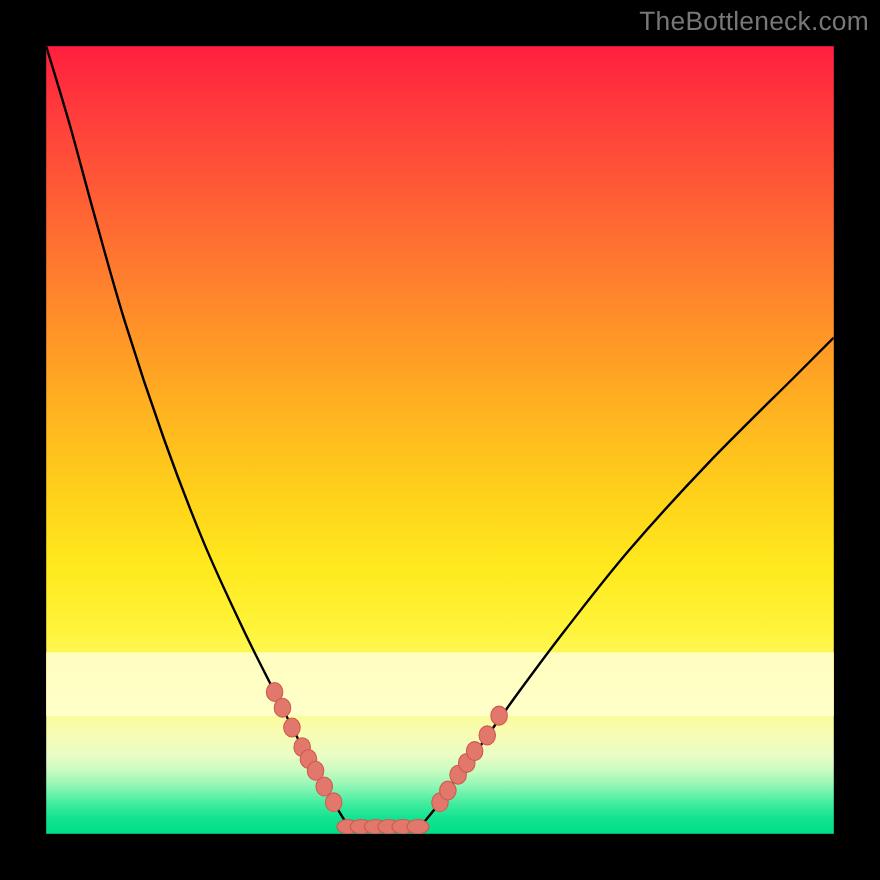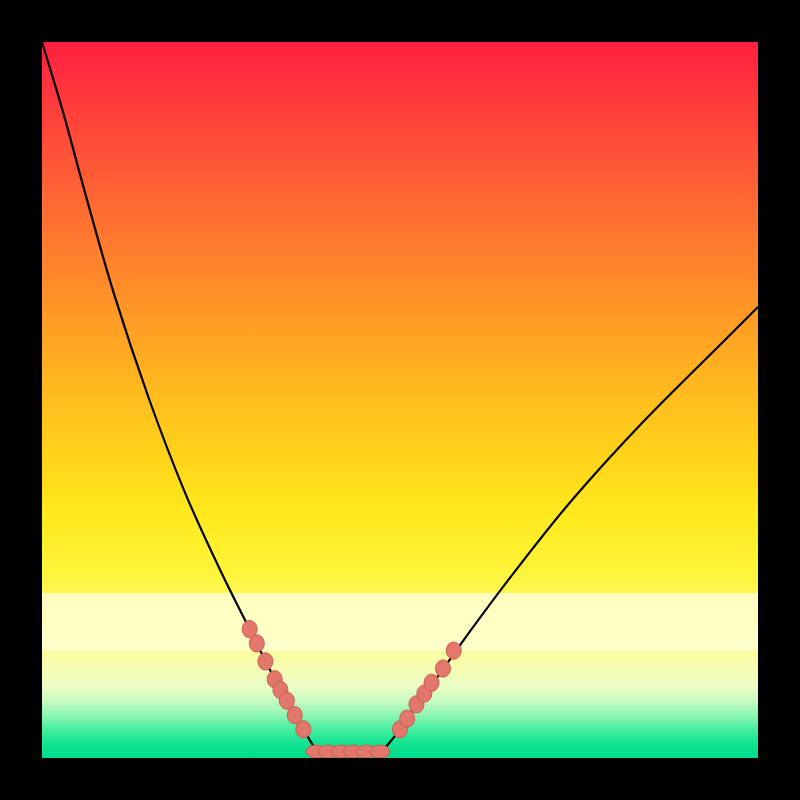--- a/index.html
+++ b/index.html
@@ -98,13 +98,14 @@
           <ellipse cx="274.22799999999995" cy="709.556" rx="10" ry="6.5" fill="#e2776b" stroke="#cf5a50" stroke-width="1"></ellipse>
           <ellipse cx="286.40000000000003" cy="709.556" rx="10" ry="6.5" fill="#e2776b" stroke="#cf5a50" stroke-width="1"></ellipse>
           <ellipse cx="299.288" cy="709.556" rx="10" ry="6.5" fill="#e2776b" stroke="#cf5a50" stroke-width="1"></ellipse>
           <ellipse cx="311.46" cy="709.556" rx="10" ry="6.5" fill="#e2776b" stroke="#cf5a50" stroke-width="1"></ellipse>
           <ellipse cx="324.34799999999996" cy="709.556" rx="10" ry="6.5" fill="#e2776b" stroke="#cf5a50" stroke-width="1"></ellipse>
           <ellipse cx="337.952" cy="709.556" rx="10" ry="6.5" fill="#e2776b" stroke="#cf5a50" stroke-width="1"></ellipse>
         </g>
     </svg>
   </div>
 
+  <div class="watermark">TheBottleneck.com</div>
 </div>
 
 </body></html>

